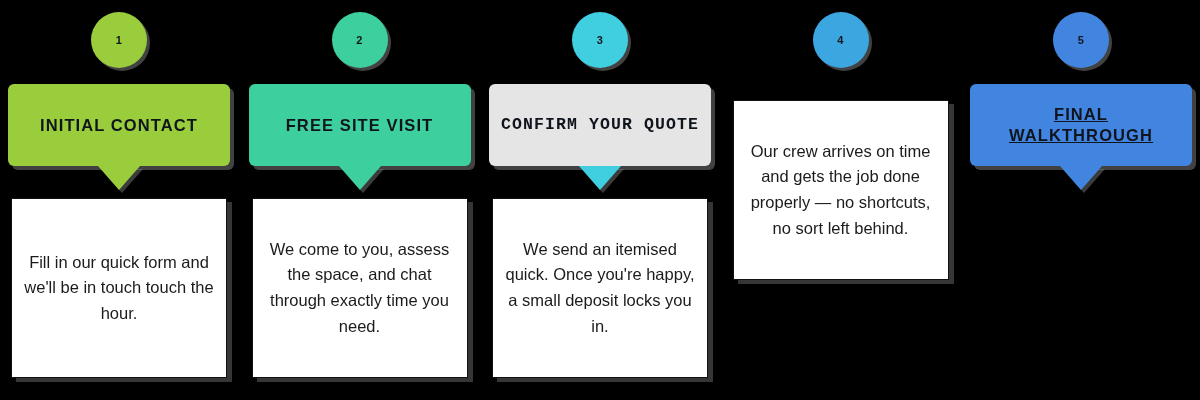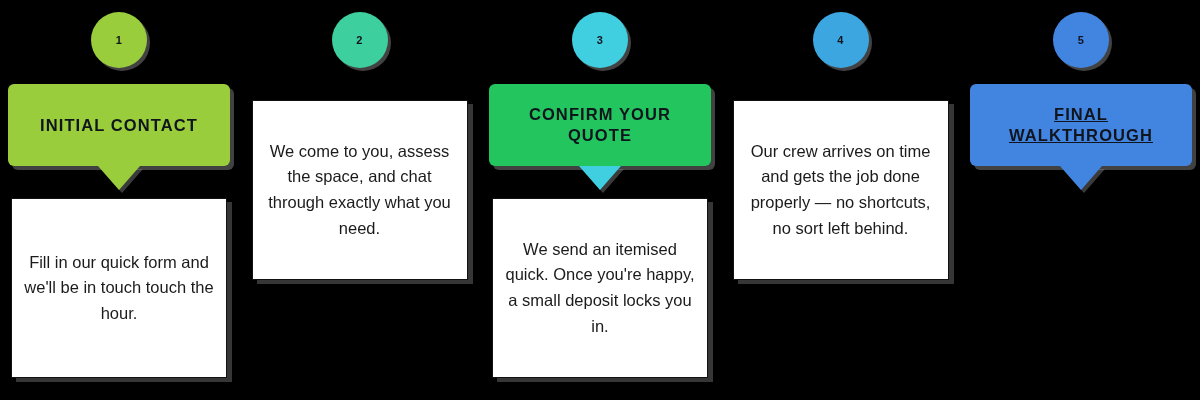--- a/index.html
+++ b/index.html
@@ -132,31 +132,37 @@
     </div>
     <div class="card">
       <span class="card-text">Fill in our quick form and we'll be in touch touch the hour.</span>
     </div>
   </div>
 
   <div class="step">
     <div class="circle" style="background: rgb(62, 207, 158); color: rgb(16, 20, 28);">
       <span>2</span>
     </div>
+    <div class="banner-wrap">
+      <div class="banner" style="background: rgb(62, 207, 158);">
+        <span>FREE SITE VISIT</span>
+      </div>
+      <div class="banner-point" style="border-top-color: rgb(62, 207, 158);"></div>
+    </div>
     <div class="card">
-      <span class="card-text">We come to you, assess the space, and chat through exactly what you need.</span>
+      <span class="card-text">We come to you, assess the space, and chat through exactly time you need.</span>
     </div>
   </div>
 
   <div class="step">
     <div class="circle" style="background: rgb(63, 207, 224); color: rgb(16, 20, 28);">
       <span>3</span>
     </div>
     <div class="banner-wrap">
-      <div class="banner" style="background: #22c55e;">
+      <div class="banner" style="background: #e5e5e5; font-family: Liberation Mono, monospace;">
         <span>CONFIRM YOUR QUOTE</span>
       </div>
       <div class="banner-point" style="border-top-color: rgb(63, 207, 224);"></div>
     </div>
     <div class="card">
       <span class="card-text">We send an itemised quick. Once you're happy, a small deposit locks you in.</span>
     </div>
   </div>
 
   <div class="step">

